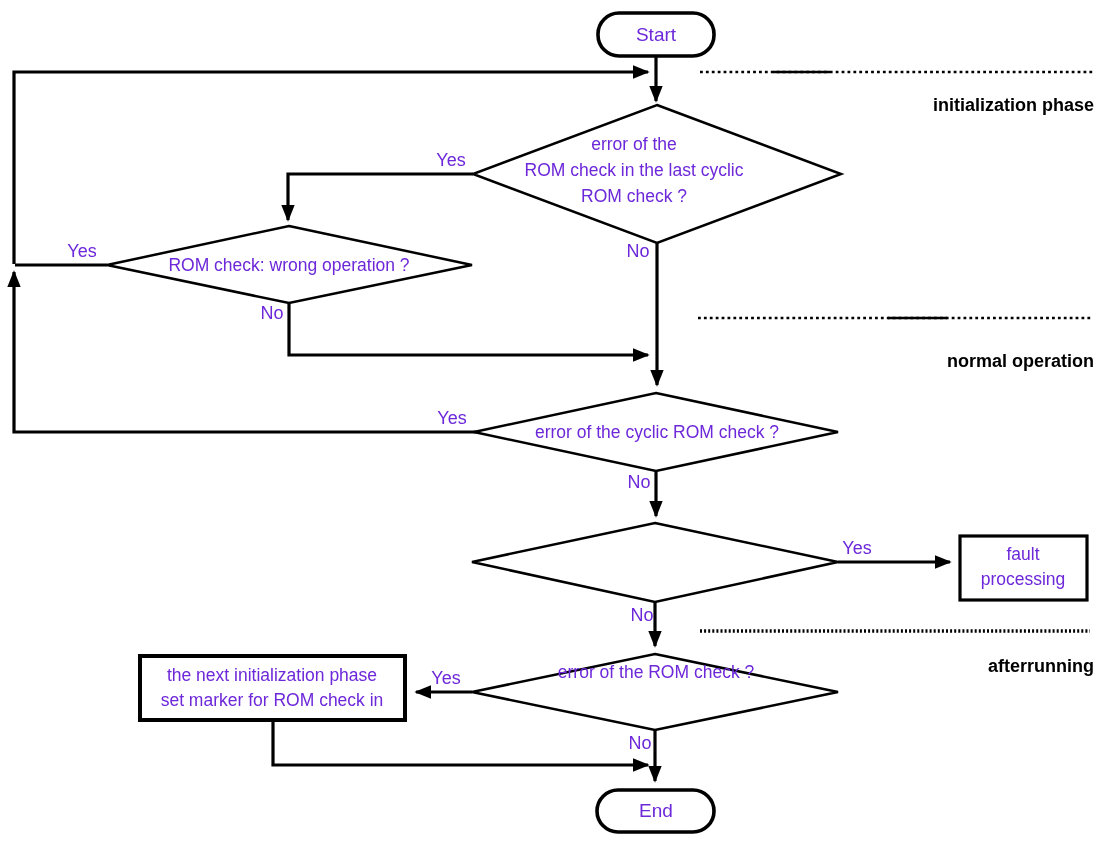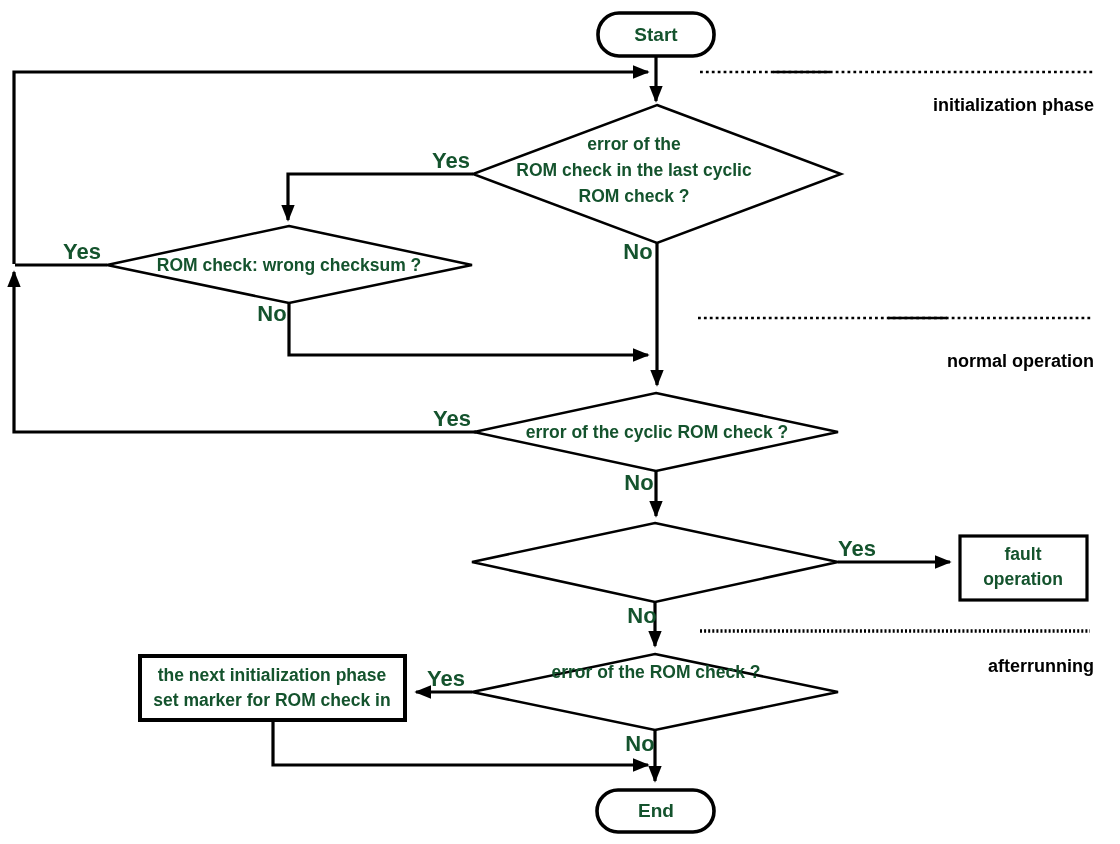--- a/index.html
+++ b/index.html
@@ -9,29 +9,29 @@
     height: 844px;
     background: #ffffff;
     font-family: "Liberation Sans", sans-serif;
     color: #000;
     overflow: hidden;
   }
   svg.wires { position: absolute; left: 0; top: 0; }
   .lbl {
     position: absolute;
     transform: translate(-50%, -50%);
-    font-weight: bold;
-    color: #14532d;
+    font-weight: normal;
+    color: #6d28d9;
     white-space: nowrap;
     text-align: center;
     line-height: 1.2;
   }
   .node-text { font-size: 17.5px; }
   .terminal-text { font-size: 19px; }
-  .branch { font-size: 22px; }
+  .branch { font-size: 18px; }
   .phase {
     position: absolute;
     transform: translate(-100%, -50%);
     font-weight: bold;
     font-size: 18px;
     white-space: nowrap;
   }
   .multiline { display: flex; flex-direction: column; align-items: center; }
   .multiline .line { white-space: nowrap; }
   .lh26 .line { line-height: 26px; }
@@ -87,28 +87,28 @@
   </svg>
 
   <div class="lbl terminal-text" style="left:656px; top:35px;">Start</div>
 
   <div class="lbl node-text multiline lh26" style="left:634px; top:170px;">
     <div class="line">error of the</div>
     <div class="line">ROM check in the last cyclic</div>
     <div class="line">ROM check ?</div>
   </div>
 
-  <div class="lbl node-text" style="left:289px; top:265px;">ROM check: wrong checksum ?</div>
+  <div class="lbl node-text" style="left:289px; top:265px;">ROM check: wrong operation ?</div>
 
   <div class="lbl node-text" style="left:657px; top:432px;">error of the cyclic ROM check ?</div>
 
 
   <div class="lbl node-text multiline lh25" style="left:1023px; top:567px;">
     <div class="line">fault</div>
-    <div class="line">operation</div>
+    <div class="line">processing</div>
   </div>
 
   <div class="lbl node-text" style="left:656px; top:672px;">error of the ROM check ?</div>
 
   <div class="lbl node-text multiline lh25" style="left:272px; top:688px;">
     <div class="line">the next initialization phase</div>
     <div class="line">set marker for ROM check in</div>
   </div>
 
   <div class="lbl terminal-text" style="left:656px; top:811px;">End</div>

